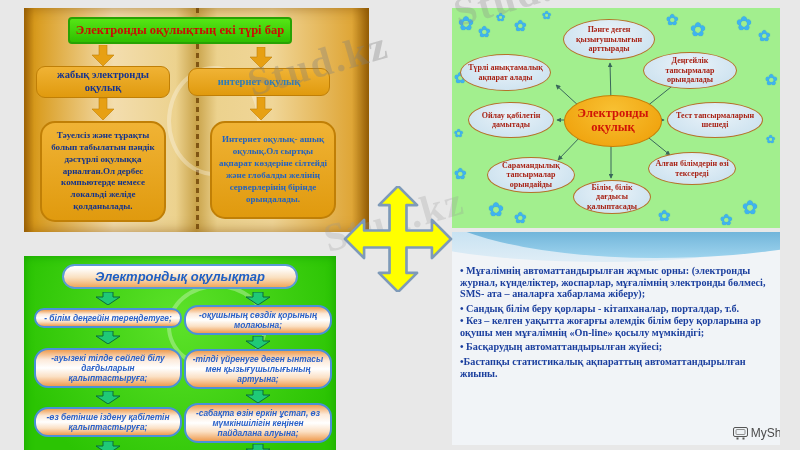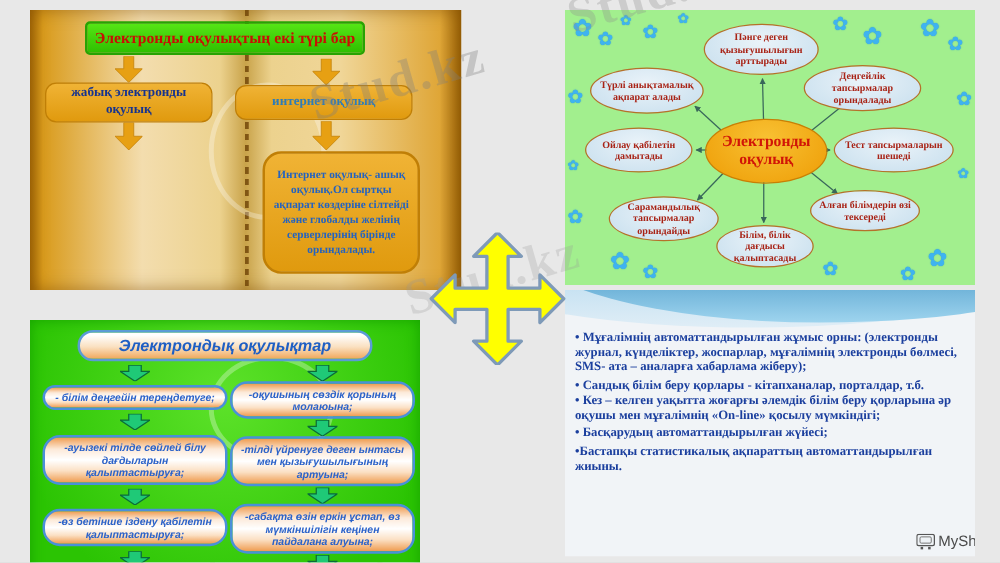--- a/index.html
+++ b/index.html
@@ -41,21 +41,21 @@
   .oarrow{position:absolute;}
 
   
   #q-tr{left:452px;top:8px;width:328px;height:220px;background:#a2ef8e;}
   .bubble{position:absolute;background:radial-gradient(ellipse at 50% 35%,#eaf3f9,#c6deed);
     border:1.5px solid #b5712a;border-radius:50%;color:#a82316;
     font:bold 8px "Liberation Serif",serif;line-height:1.18;
     display:flex;align-items:center;justify-content:center;text-align:center;
     padding:2px 3px;box-sizing:border-box;z-index:3;}
   .bb1{left:111px;top:11px;width:92px;height:41px;}
-  .bb2{left:20px;top:46px;width:91px;height:37px;}
+  .bb2{left:8px;top:46px;width:91px;height:37px;}
   .bb3{left:191px;top:44px;width:94px;height:37px;}
   .bb4{left:16px;top:94px;width:86px;height:36px;}
   .bb5{left:215px;top:94px;width:96px;height:36px;}
   .bb6{left:35px;top:149px;width:88px;height:36px;}
   .bb7{left:121px;top:172px;width:78px;height:34px;}
   .bb8{left:196px;top:144px;width:88px;height:33px;}
   .tr-center{position:absolute;left:112px;top:87px;width:96px;height:50px;
     background:radial-gradient(ellipse at 50% 30%,#f8c133,#ee9c05);
     border:1px solid #c87f05;border-radius:50%;color:#d11507;
     font:bold 12.5px "Liberation Serif",serif;line-height:1.1;
@@ -128,20 +128,21 @@
       </svg>
     <svg class="oarrow" style="left:68px;top:90px" width="22" height="22">
         <polygon points="7,0 15,0 15,11 22,11 11,22 0,11 7,11" fill="#e7a013" stroke="#c07f06" stroke-width="0.6"></polygon>
       </svg>
     <svg class="oarrow" style="left:226px;top:89px" width="22" height="23">
         <polygon points="7,0 15,0 15,12 22,12 11,23 0,12 7,12" fill="#e7a013" stroke="#c07f06" stroke-width="0.6"></polygon>
       </svg>
 
     <div class="tl-box tl-branch tl-branch-left">жабық электронды оқулық</div>
     <div class="tl-box tl-branch tl-branch-right">интернет оқулық</div>
+    <div class="tl-box tl-big tl-big-left">Тәуелсіз және тұрақты болып табылатын пәндік дәстүрлі оқулыққа арналған.Ол дербес компьютерде немесе локальді желіде қолданылады.</div>
     <div class="tl-box tl-big tl-big-right">Интернет оқулық- ашық оқулық.Ол сыртқы ақпарат көздеріне сілтейді және глобалды желінің серверлерінің бірінде орындалады.</div>
   </div>
 
   <div class="q" id="q-tr">
 
     <div class="vine" style="left:-18px;top:-20px;width:90px;height:50px;transform:rotate(-14deg)"></div>
     <div class="vine" style="left:250px;top:-18px;width:90px;height:48px;transform:rotate(16deg)"></div>
     <div class="vine" style="left:-22px;top:180px;width:94px;height:48px;transform:rotate(190deg)"></div>
     <div class="vine" style="left:252px;top:182px;width:92px;height:46px;transform:rotate(170deg)"></div>
     <div class="vine" style="left:80px;top:-14px;width:70px;height:34px;transform:rotate(8deg)"></div>

